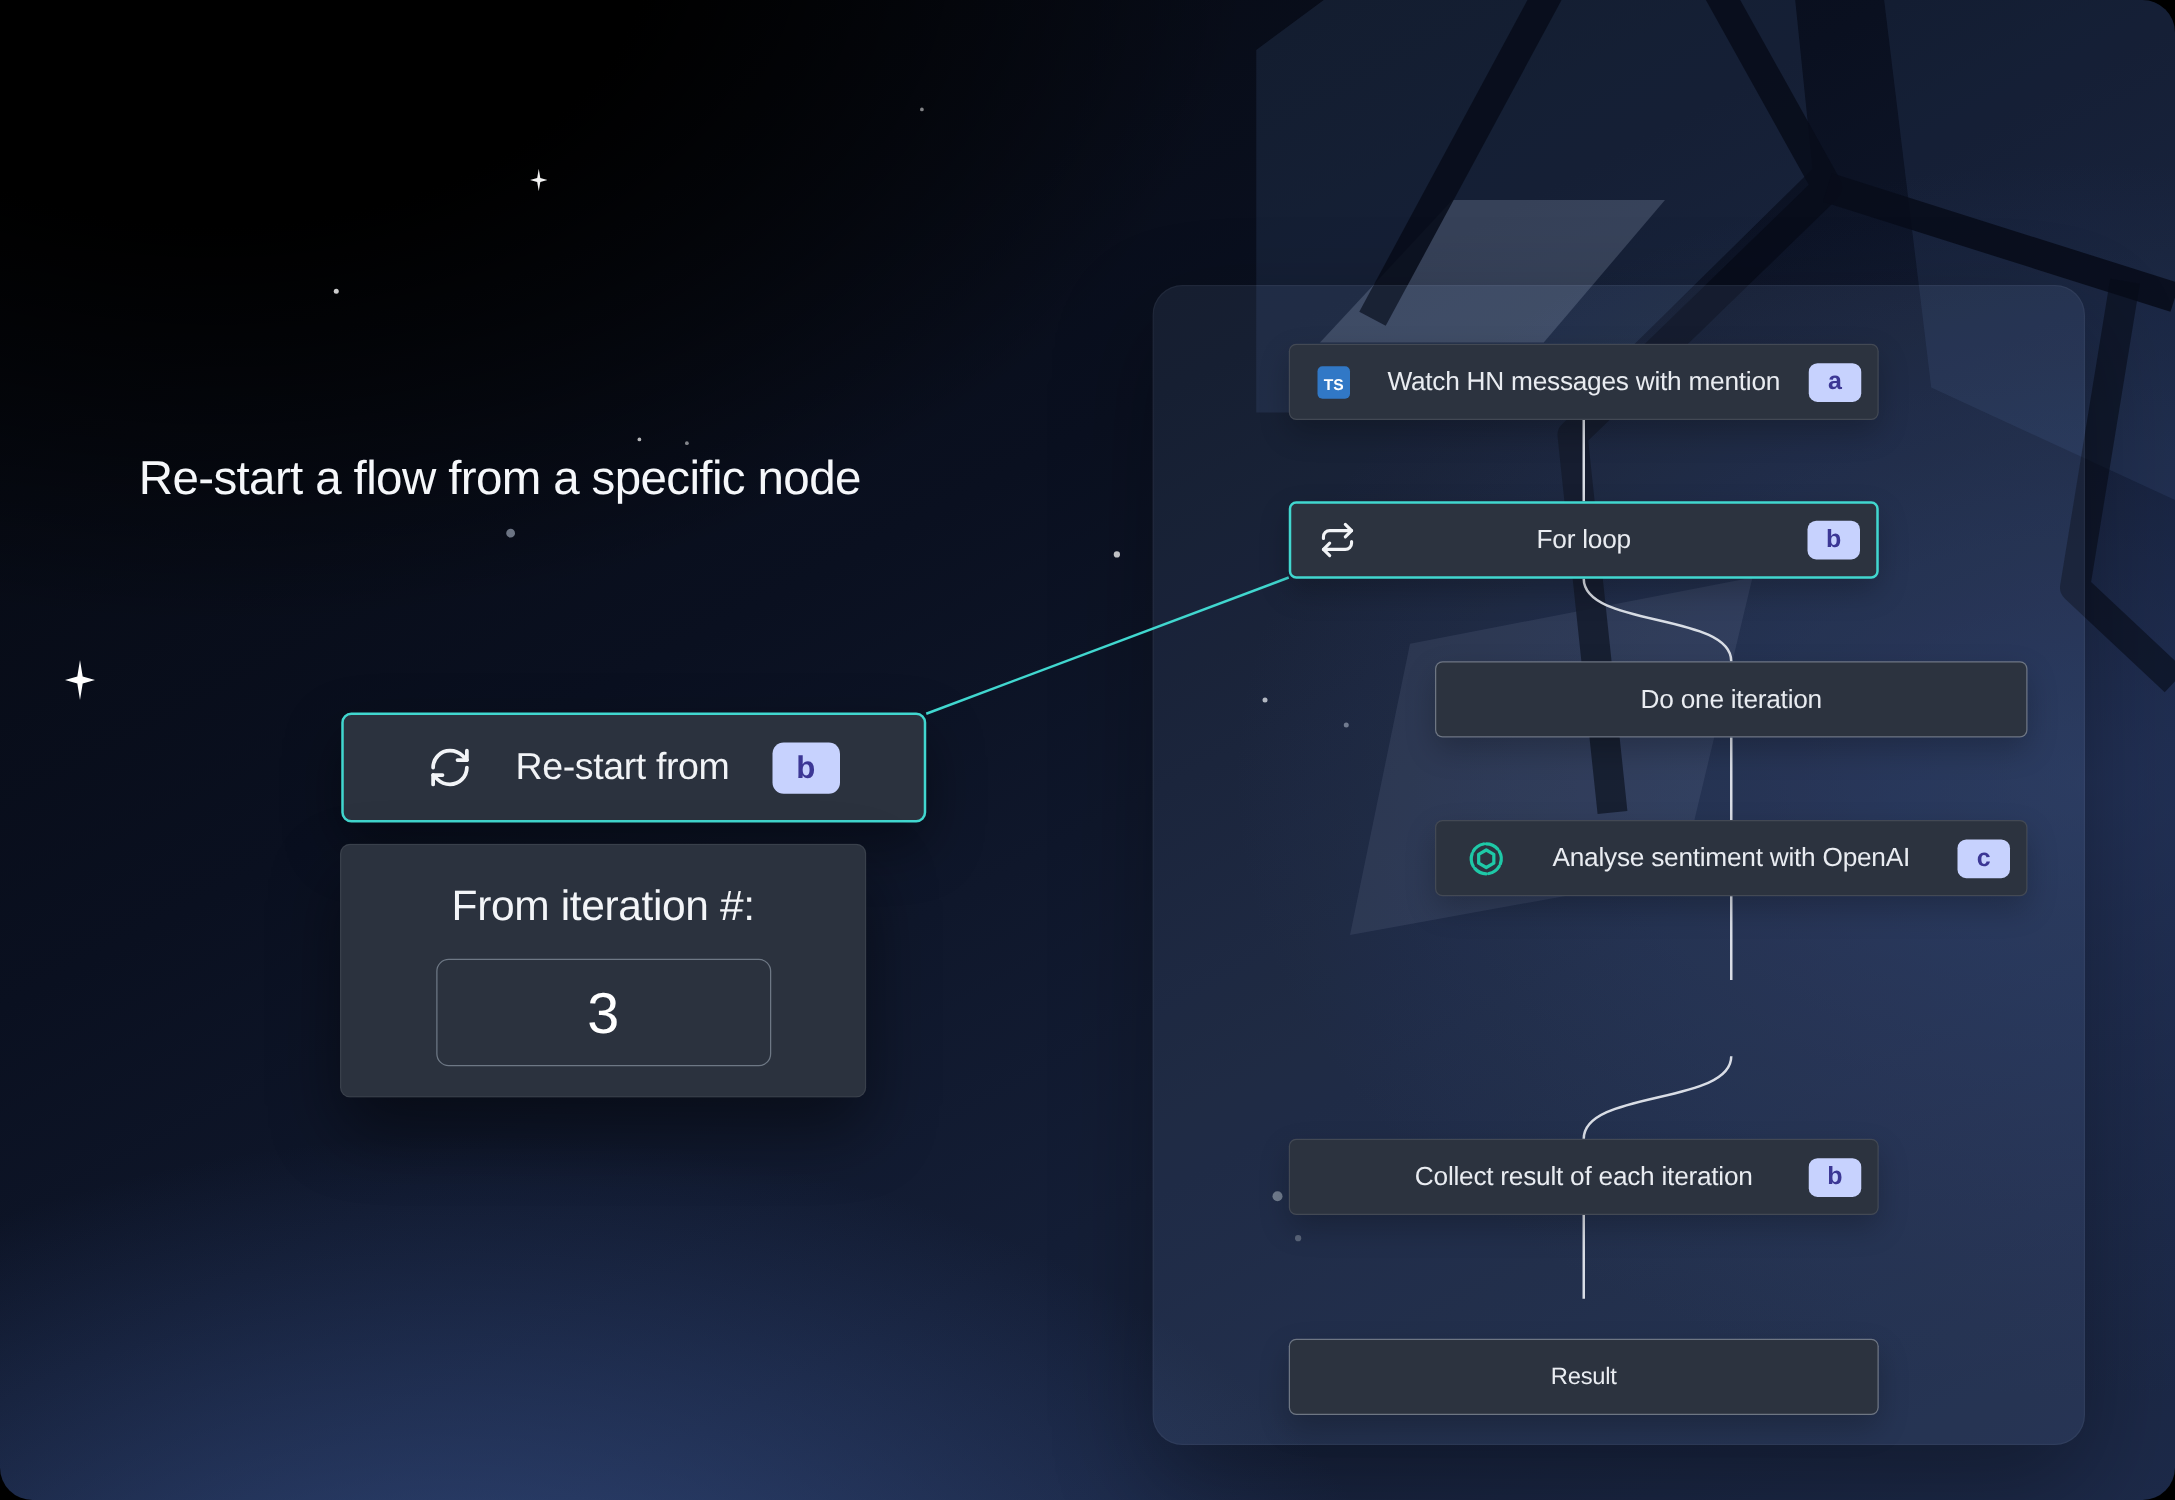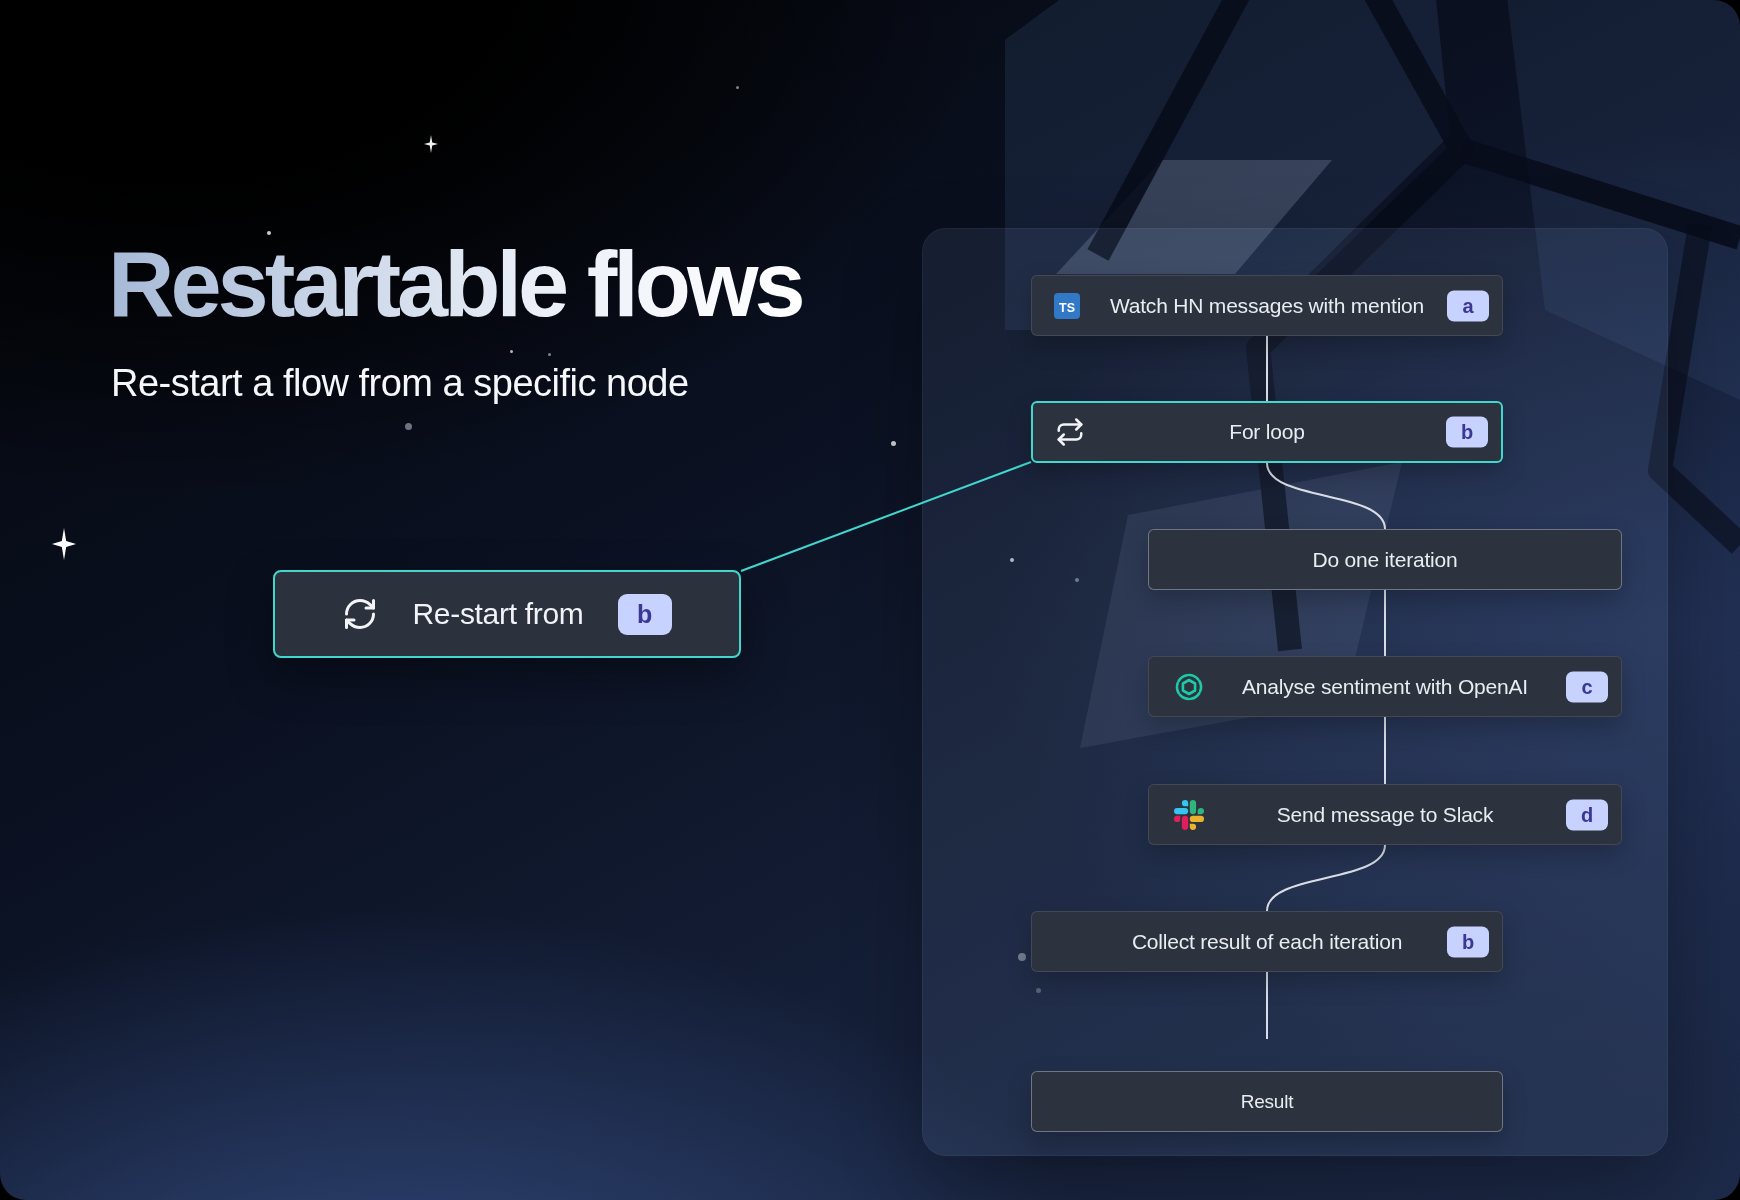--- a/index.html
+++ b/index.html
@@ -109,21 +109,20 @@
   <div class="dot" style="left:891px;top:441px;width:5px;height:5px;background:#fff;opacity:.8;"></div>
   <div class="dot" style="left:1010px;top:558px;width:4px;height:4px;background:#fff;opacity:.7;"></div>
   <div class="dot" style="left:1075px;top:578px;width:4px;height:4px;background:#cbd2dd;opacity:.5;"></div>
   <div class="dot" style="left:1018px;top:953px;width:8px;height:8px;background:#79828f;opacity:.9;"></div>
   <div class="dot" style="left:1036px;top:988px;width:5px;height:5px;background:#6f7886;opacity:.7;"></div>
   <div class="dot" style="left:267px;top:231px;width:4px;height:4px;background:#fff;opacity:.8;"></div>
   <div class="dot" style="left:510px;top:350px;width:3px;height:3px;background:#fff;opacity:.7;"></div>
   <div class="dot" style="left:548px;top:353px;width:3px;height:3px;background:#fff;opacity:.5;"></div>
   <div class="dot" style="left:736px;top:86px;width:3px;height:3px;background:#fff;opacity:.5;"></div>
 
-  <div class="hero-title">Restartable flows</div>
   <div class="hero-subtitle">Re-start a flow from a specific node</div>
 
   <div class="flow-panel"></div>
 
   <svg id="connectors" width="1740" height="1200" viewBox="0 0 1740 1200">
     <g stroke="#e3e7ee" stroke-width="2" fill="none" opacity="0.95">
       <path d="M1267,336 V401"></path>
       <path d="M1267,463 C1267,502 1385,490 1385,529"></path>
       <path d="M1385,590 V656"></path>
       <path d="M1385,717 V784"></path>
@@ -139,20 +138,24 @@
         <path d="M3 12a9 9 0 0 1 9-9 9.75 9.75 0 0 1 6.74 2.74L21 8"></path>
         <path d="M21 3v5h-5"></path>
         <path d="M21 12a9 9 0 0 1-9 9 9.75 9.75 0 0 1-6.74-2.74L3 16"></path>
         <path d="M8 16H3v5"></path>
       </svg>
     </span>
     <span class="label">Re-start from</span>
     <span class="badge">b</span>
   </div>
 
+  <div class="iter-card">
+    <div class="label">From iteration #:</div>
+    <input type="text" value="3" style="">
+  </div>
 
   <div class="node" style="left:1031px;top:275px;">
     <span class="node-icon">
       <span class="ts-icon">TS</span>
     </span>
     <span class="label">Watch HN messages with mention</span>
     <span class="badge">a</span>
   </div>
 
   <div class="node node--highlight" style="left:1031px;top:401px;height:62px;">
@@ -183,32 +186,20 @@
       </svg>
     </span>
     <span class="label">Analyse sentiment with OpenAI</span>
     <span class="badge">c</span>
   </div>
 
   <div class="node node--plain" style="left:1148px;top:529px;width:474px;">
     <span class="label">Do one iteration</span>
   </div>
 
-  <div class="node" style="left:1148px;top:784px;width:474px;">
-    <span class="node-icon" style="left:25px;">
-      <svg width="30" height="30" viewBox="0 0 24 24">
-        <path fill="#E01E5A" d="M5.042 15.165a2.528 2.528 0 0 1-2.52 2.523A2.528 2.528 0 0 1 0 15.165a2.527 2.527 0 0 1 2.522-2.52h2.52v2.52zM6.313 15.165a2.527 2.527 0 0 1 2.521-2.52 2.527 2.527 0 0 1 2.521 2.52v6.313A2.528 2.528 0 0 1 8.834 24a2.528 2.528 0 0 1-2.521-2.522v-6.313z"></path>
-        <path fill="#36C5F0" d="M8.834 5.042a2.528 2.528 0 0 1-2.521-2.52A2.528 2.528 0 0 1 8.834 0a2.528 2.528 0 0 1 2.521 2.522v2.52h-2.521zM8.834 6.313a2.528 2.528 0 0 1 2.521 2.521 2.528 2.528 0 0 1-2.521 2.521H2.522A2.528 2.528 0 0 1 0 8.834a2.528 2.528 0 0 1 2.522-2.521h6.312z"></path>
-        <path fill="#2EB67D" d="M18.956 8.834a2.528 2.528 0 0 1 2.522-2.521A2.528 2.528 0 0 1 24 8.834a2.528 2.528 0 0 1-2.522 2.521h-2.522V8.834zM17.688 8.834a2.528 2.528 0 0 1-2.523 2.521 2.527 2.527 0 0 1-2.52-2.521V2.522A2.527 2.527 0 0 1 15.165 0a2.528 2.528 0 0 1 2.523 2.522v6.312z"></path>
-        <path fill="#ECB22E" d="M15.165 18.956a2.528 2.528 0 0 1 2.523 2.522A2.528 2.528 0 0 1 15.165 24a2.528 2.528 0 0 1-2.522-2.522v-2.522h2.522zM15.165 17.688a2.528 2.528 0 0 1-2.522-2.523 2.528 2.528 0 0 1 2.522-2.52h6.313A2.528 2.528 0 0 1 24 15.165a2.528 2.528 0 0 1-2.522 2.523h-6.313z"></path>
-      </svg>
-    </span>
-    <span class="label">Send message to Slack</span>
-    <span class="badge">d</span>
-  </div>
 
   <div class="node" style="left:1031px;top:911px;">
     <span class="label">Collect result of each iteration</span>
     <span class="badge">b</span>
   </div>
 
   <div class="node node--plain node--small" style="left:1031px;top:1039px;margin-top:32px;">
     <span class="label">Result</span>
   </div>
 

